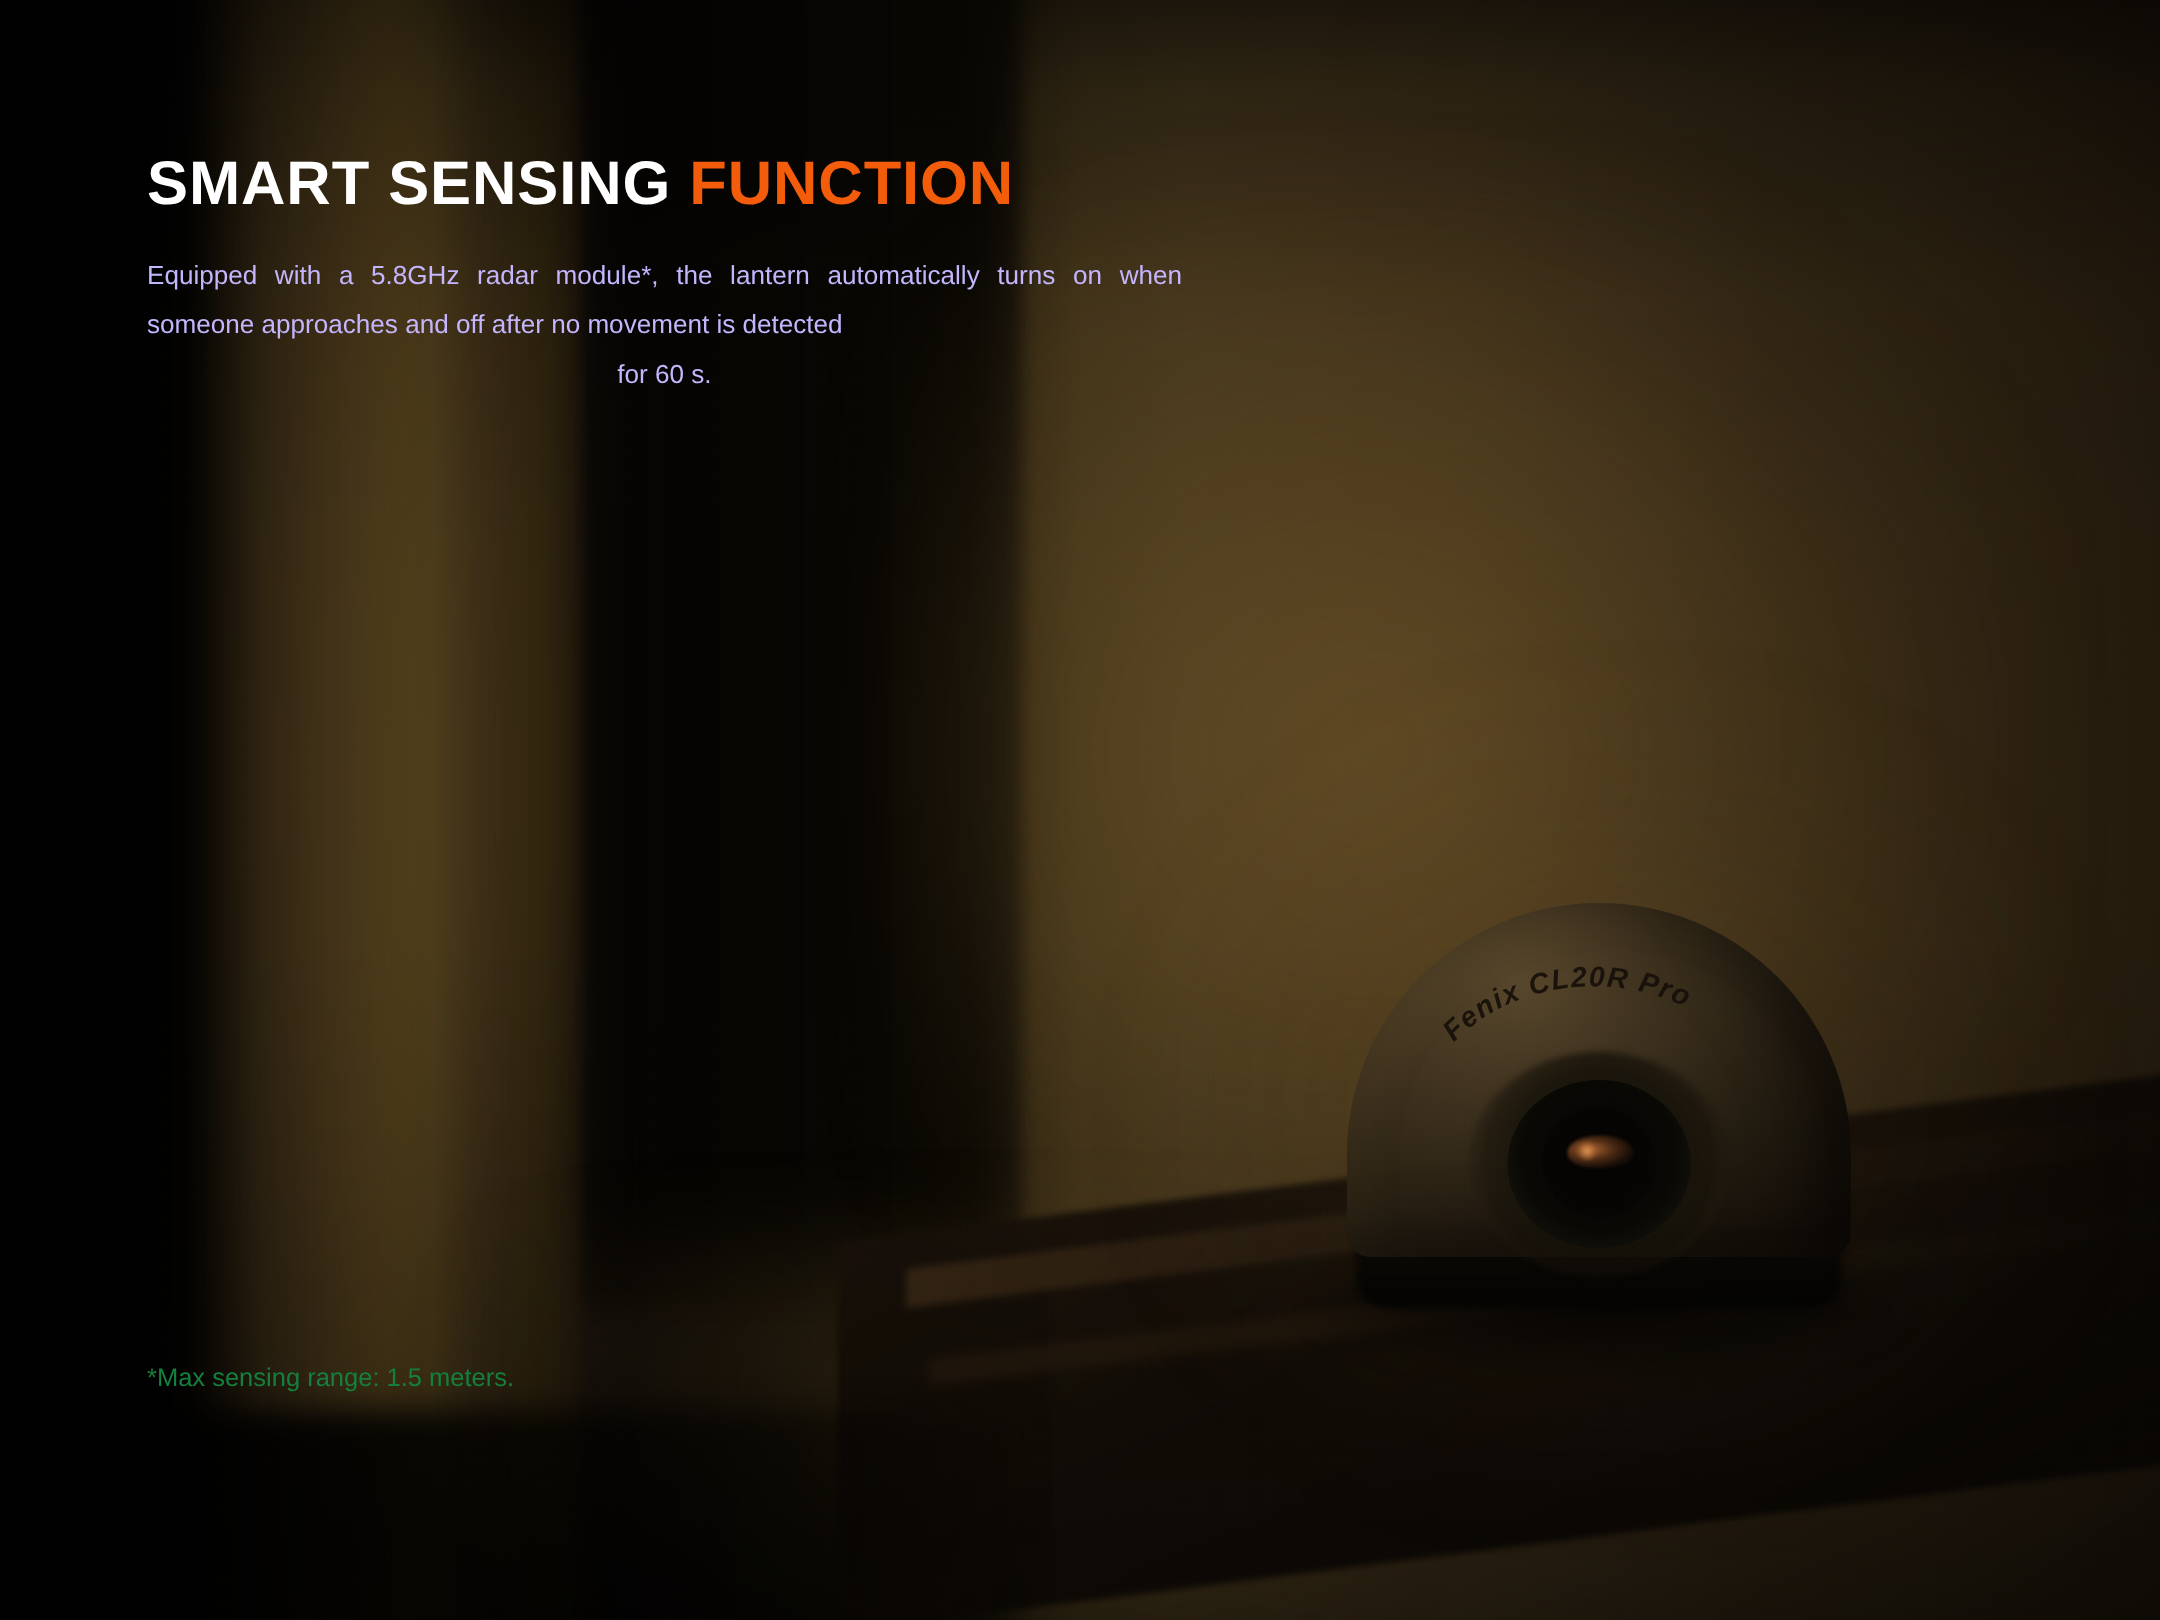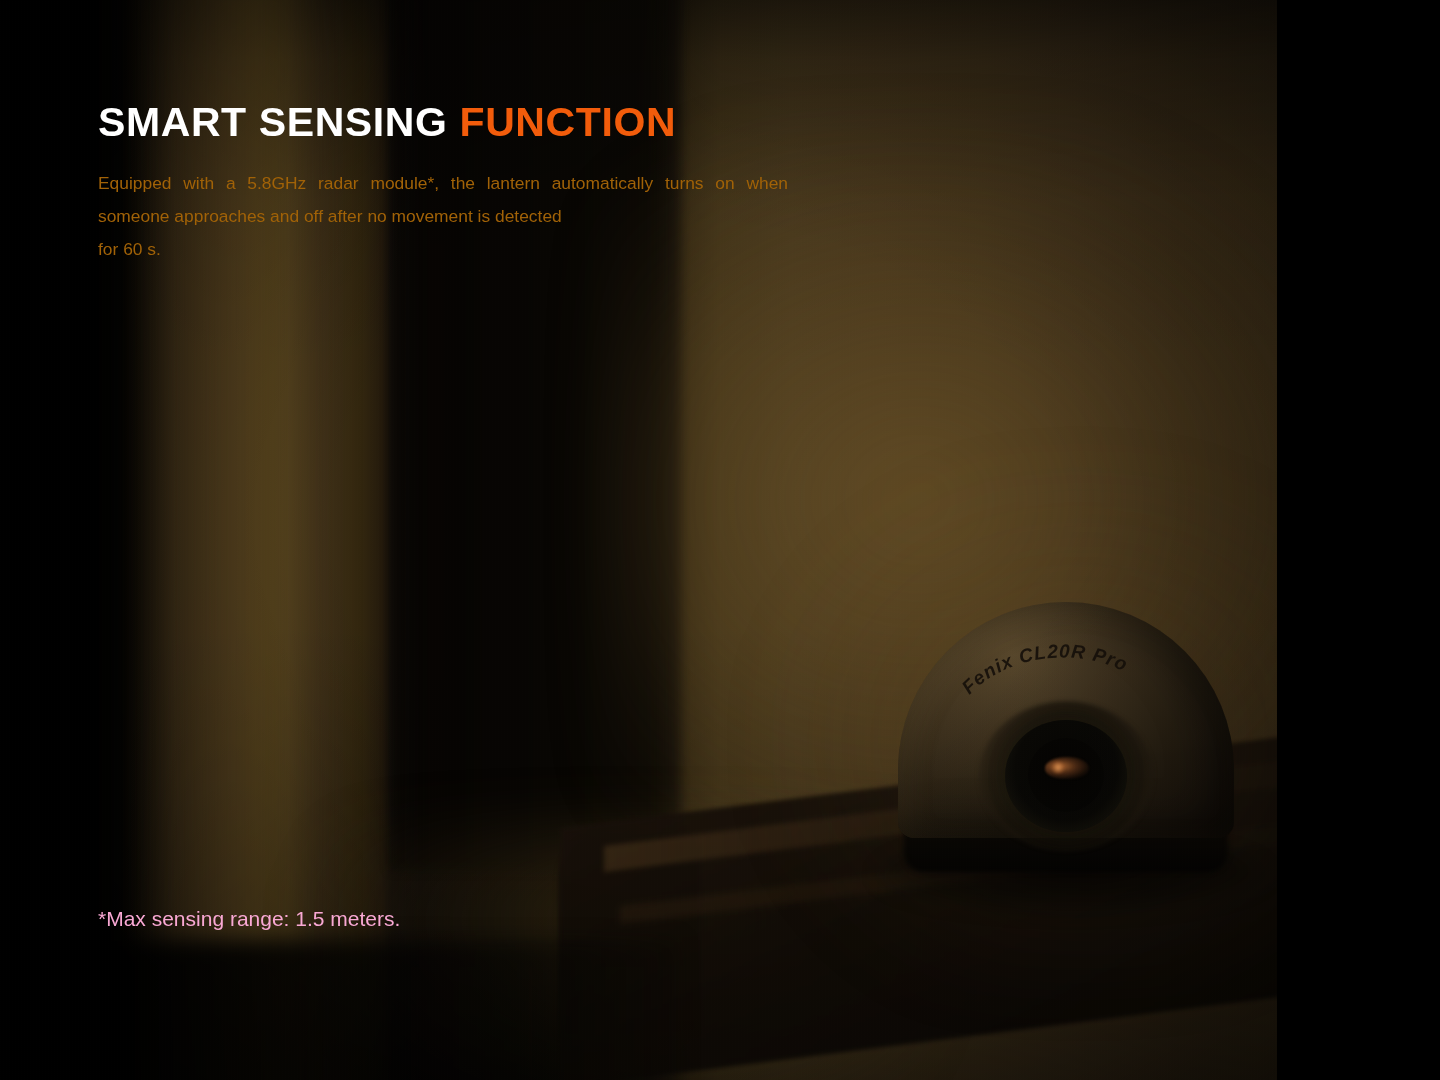--- a/index.html
+++ b/index.html
@@ -7,21 +7,21 @@
 
   html, body {
     width:1440px; height:1080px;
     background:#000;
     overflow:hidden;
     font-family:"Liberation Sans", sans-serif;
   }
 
   #scene {
     position:relative;
-    width:1277px;
+    width:1440px;
     height:1080px;
     background:#000;
     overflow:hidden;
     padding-left:28px;
   }
 
   
 
   .layer { position:absolute; pointer-events:none; }
 
@@ -358,35 +358,35 @@
     color:#ffffff;
     white-space:nowrap;
   }
   #heading .accent { color:#f25c0b; }
 
   #body-copy {
     margin-top:21px;
     width:690px;
     font-size:17.4px;
     line-height:33px;
-    color:#a16207;
+    color:#c4b5fd;
     text-align:justify;
     text-justify:inter-word;
   }
-  #body-copy .last-line { display:block; text-align:left; }
+  #body-copy .last-line { display:block; text-align:center; }
 
   #footnotes {
     position:absolute; left:98px; top:900px;
     width:760px;
     z-index:30;
   }
   .footnote {
-    font-size:21px;
+    font-size:17px;
     line-height:37px;
-    color:#f9a8d4;
+    color:#15803d;
     white-space:nowrap;
   }
 </style>
 </head>
 <body>
 
 <div id="scene">
 
   <div class="layer" id="bg-base"></div>
   <div class="layer" id="bg-vert"></div>

